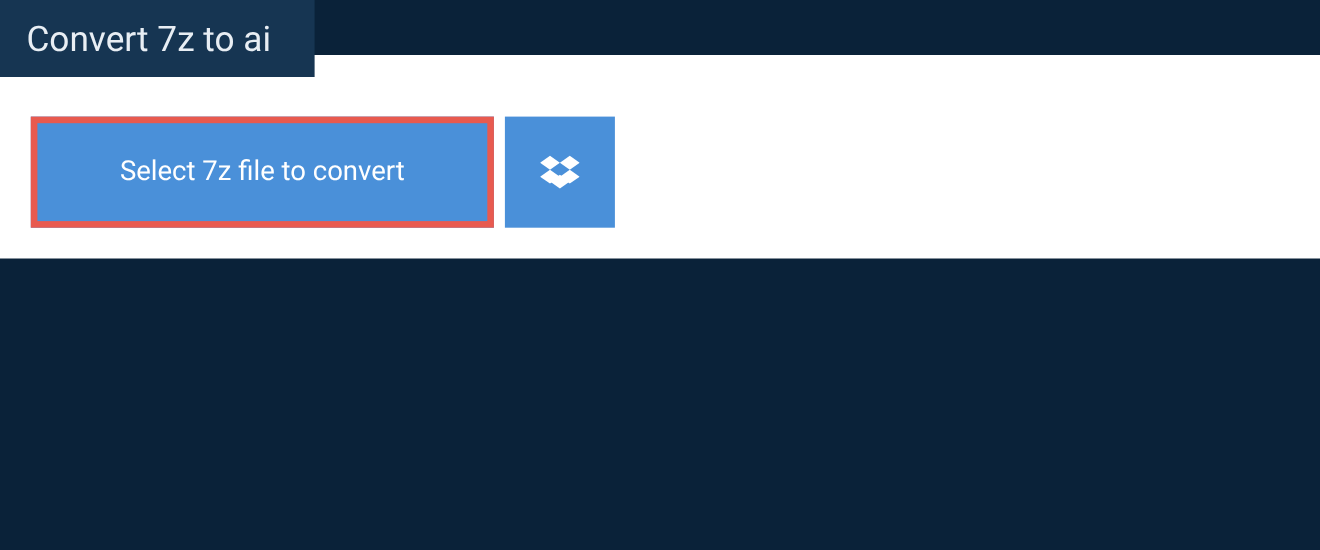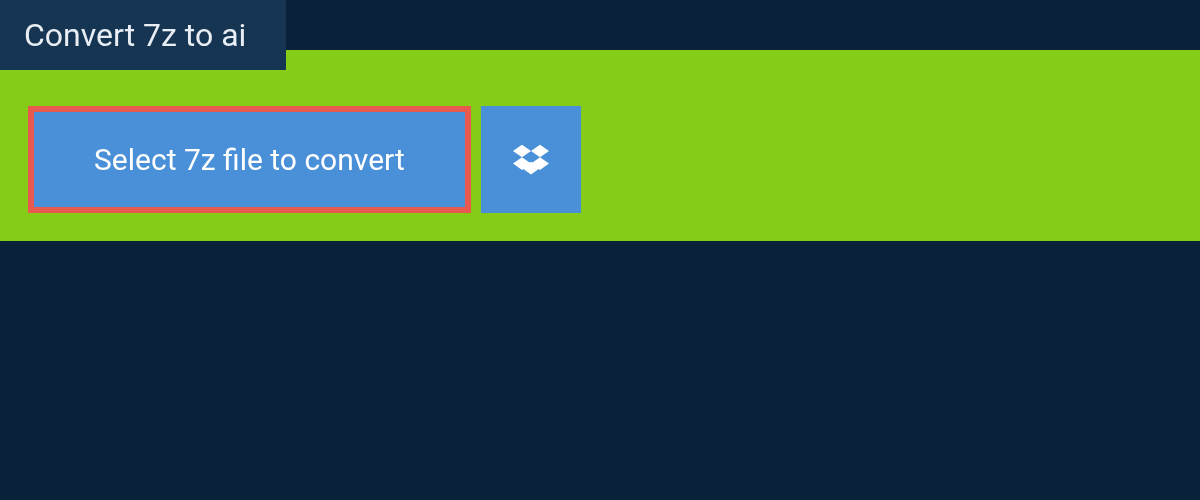--- a/index.html
+++ b/index.html
@@ -8,21 +8,21 @@
       box-sizing: border-box;
     }
     body {
       width: 1200px;
       height: 500px;
       background: #0a2239;
       font-family: -apple-system, BlinkMacSystemFont, "Segoe UI", Roboto, sans-serif;
       overflow: hidden;
     }
     .panel {
-      background: #84cc16;
+      background: #ffffff;
       margin-top: 50px;
       width: 100%;
       position: relative;
     }
     .tab {
       position: absolute;
       top: -50px;
       left: 0;
       background: #163552;
       padding: 16px 40px 16px 24px;
@@ -33,23 +33,23 @@
     .content {
       padding: 56px 28px 28px 28px;
       display: flex;
       gap: 10px;
       align-items: stretch;
     }
     .select-button {
       background: #4a90d9;
       border: 6px solid #e85a4f;
       color: #ffffff;
-      font-size: 30px;
+      font-size: 25px;
       font-weight: 400;
-      padding: 30px 60px;
+      padding: 30px 75px;
       cursor: pointer;
       display: inline-flex;
       align-items: center;
       justify-content: center;
       font-family: inherit;
     }
     .dropbox-button {
       background: #4a90d9;
       border: none;
       width: 100px;

